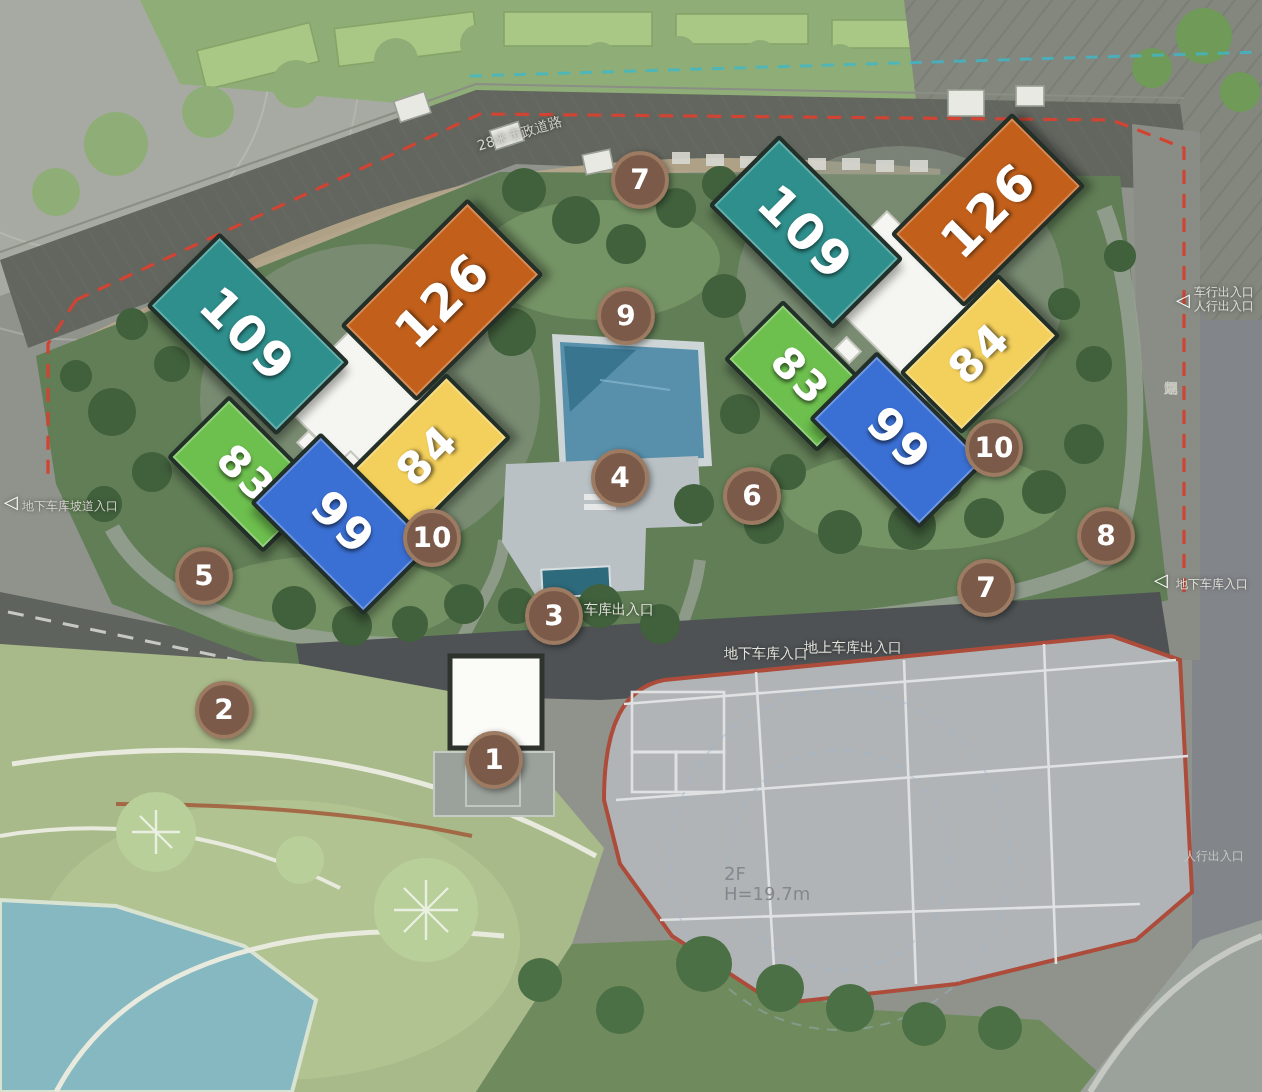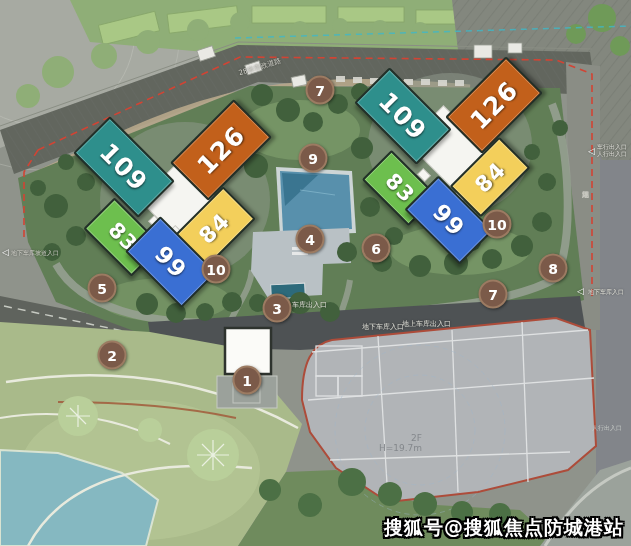--- a/index.html
+++ b/index.html
@@ -39,21 +39,21 @@
        text-shadow:0 0 2px rgba(0,0,0,.6);}
   .lbl-s1{left:292px;top:300px;font-size:7px}
   .lbl-s2{left:362px;top:322px;font-size:7px}
   .lbl-s3{left:402px;top:319px;font-size:7px}
   .lbl-west{left:11px;top:249px;font-size:6px;color:#d6d6ce}
   .lbl-east{left:597px;top:143px;font-size:6px;line-height:7px;color:#e0e0da}
   .lbl-east2{left:588px;top:288px;font-size:6px}
   .lbl-se{left:592px;top:424px;font-size:6px;color:#c6c9c6;text-shadow:none}
   .lbl-roadtop{left:238px;top:62px;font-size:7px;color:#d2d2ca;transform:rotate(-17deg)}
   .lbl-roadright{left:580px;top:185px;font-size:7px;color:#cacac2;writing-mode:vertical-rl;text-shadow:none}
-  .lbl-plot{left:362px;top:433px;width:60px;text-align:right;font-size:9px;line-height:10px;
+  .lbl-plot{left:362px;top:433px;width:60px;text-align:left;font-size:9px;line-height:10px;
             color:#84888c;text-shadow:none}
   .arrow{position:absolute;color:#fff;z-index:25;font-size:9px;text-shadow:0 0 2px rgba(0,0,0,.5)}
   .ar-w{left:2px;top:247px}.ar-e{left:588px;top:146px}.ar-e2{left:577px;top:286px}
   
   .watermark{position:absolute;right:7px;bottom:5px;z-index:50;
      font-size:19px;font-weight:bold;color:#fff;letter-spacing:1px;
      text-shadow:2px 0 0 #000,-2px 0 0 #000,0 2px 0 #000,0 -2px 0 #000,
                  2px 2px 0 #000,-2px -2px 0 #000,2px -2px 0 #000,-2px 2px 0 #000;}
 </style>
 </head>
@@ -313,14 +313,13 @@
   <div class="arrow ar-e2">◁</div>
   <div class="lbl lbl-east2">地下车库入口</div>
   <div class="lbl lbl-se">人行出入口</div>
   <div class="lbl lbl-roadtop">28米市政道路</div>
   <div class="lbl lbl-roadright">规划道路</div>
   <div class="lbl lbl-plot">
     <div>2F</div>
     <div>H=19.7m</div>
   </div>
 
-  <div class="watermark">搜狐号@搜狐焦点防城港站</div>
 </div>
 
 </body></html>

